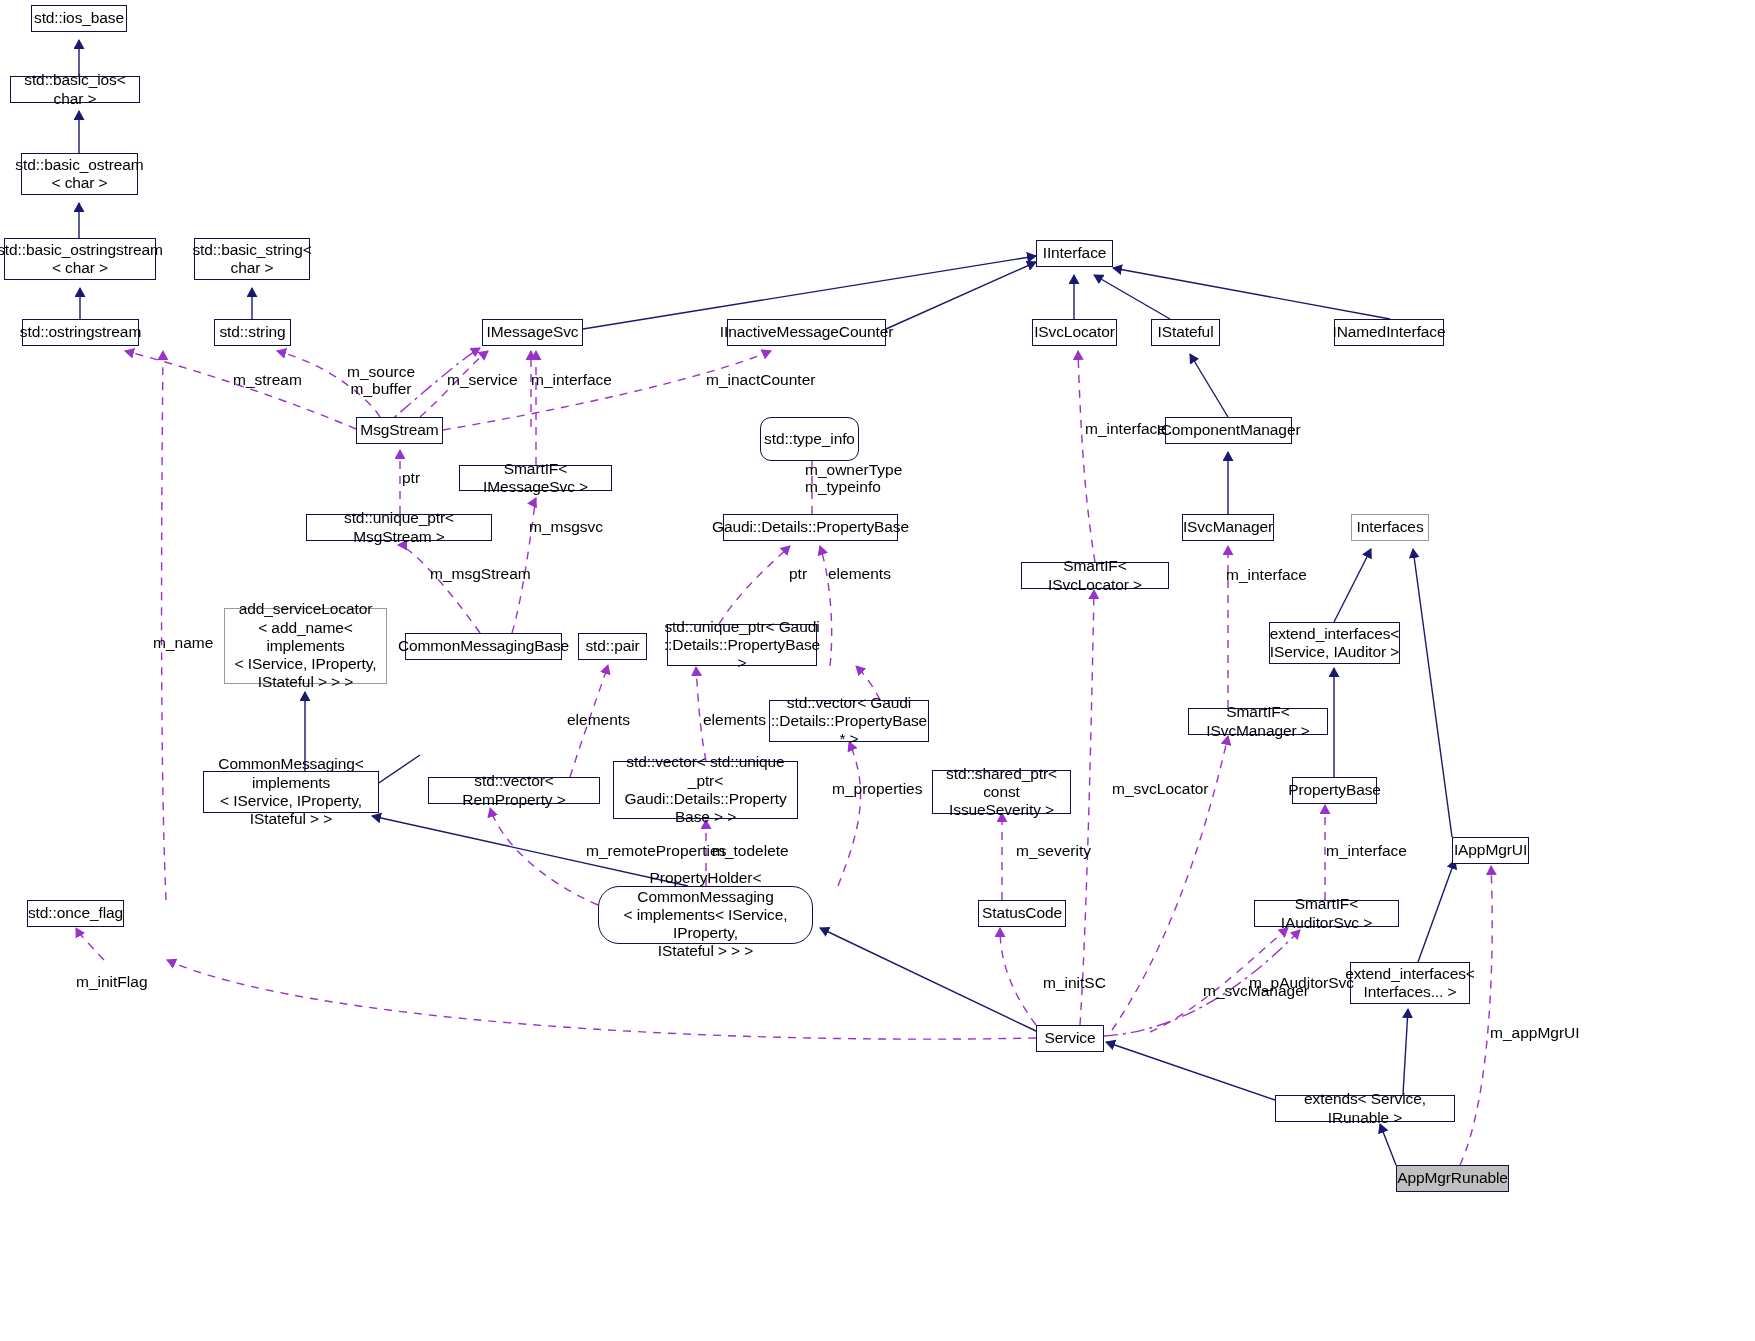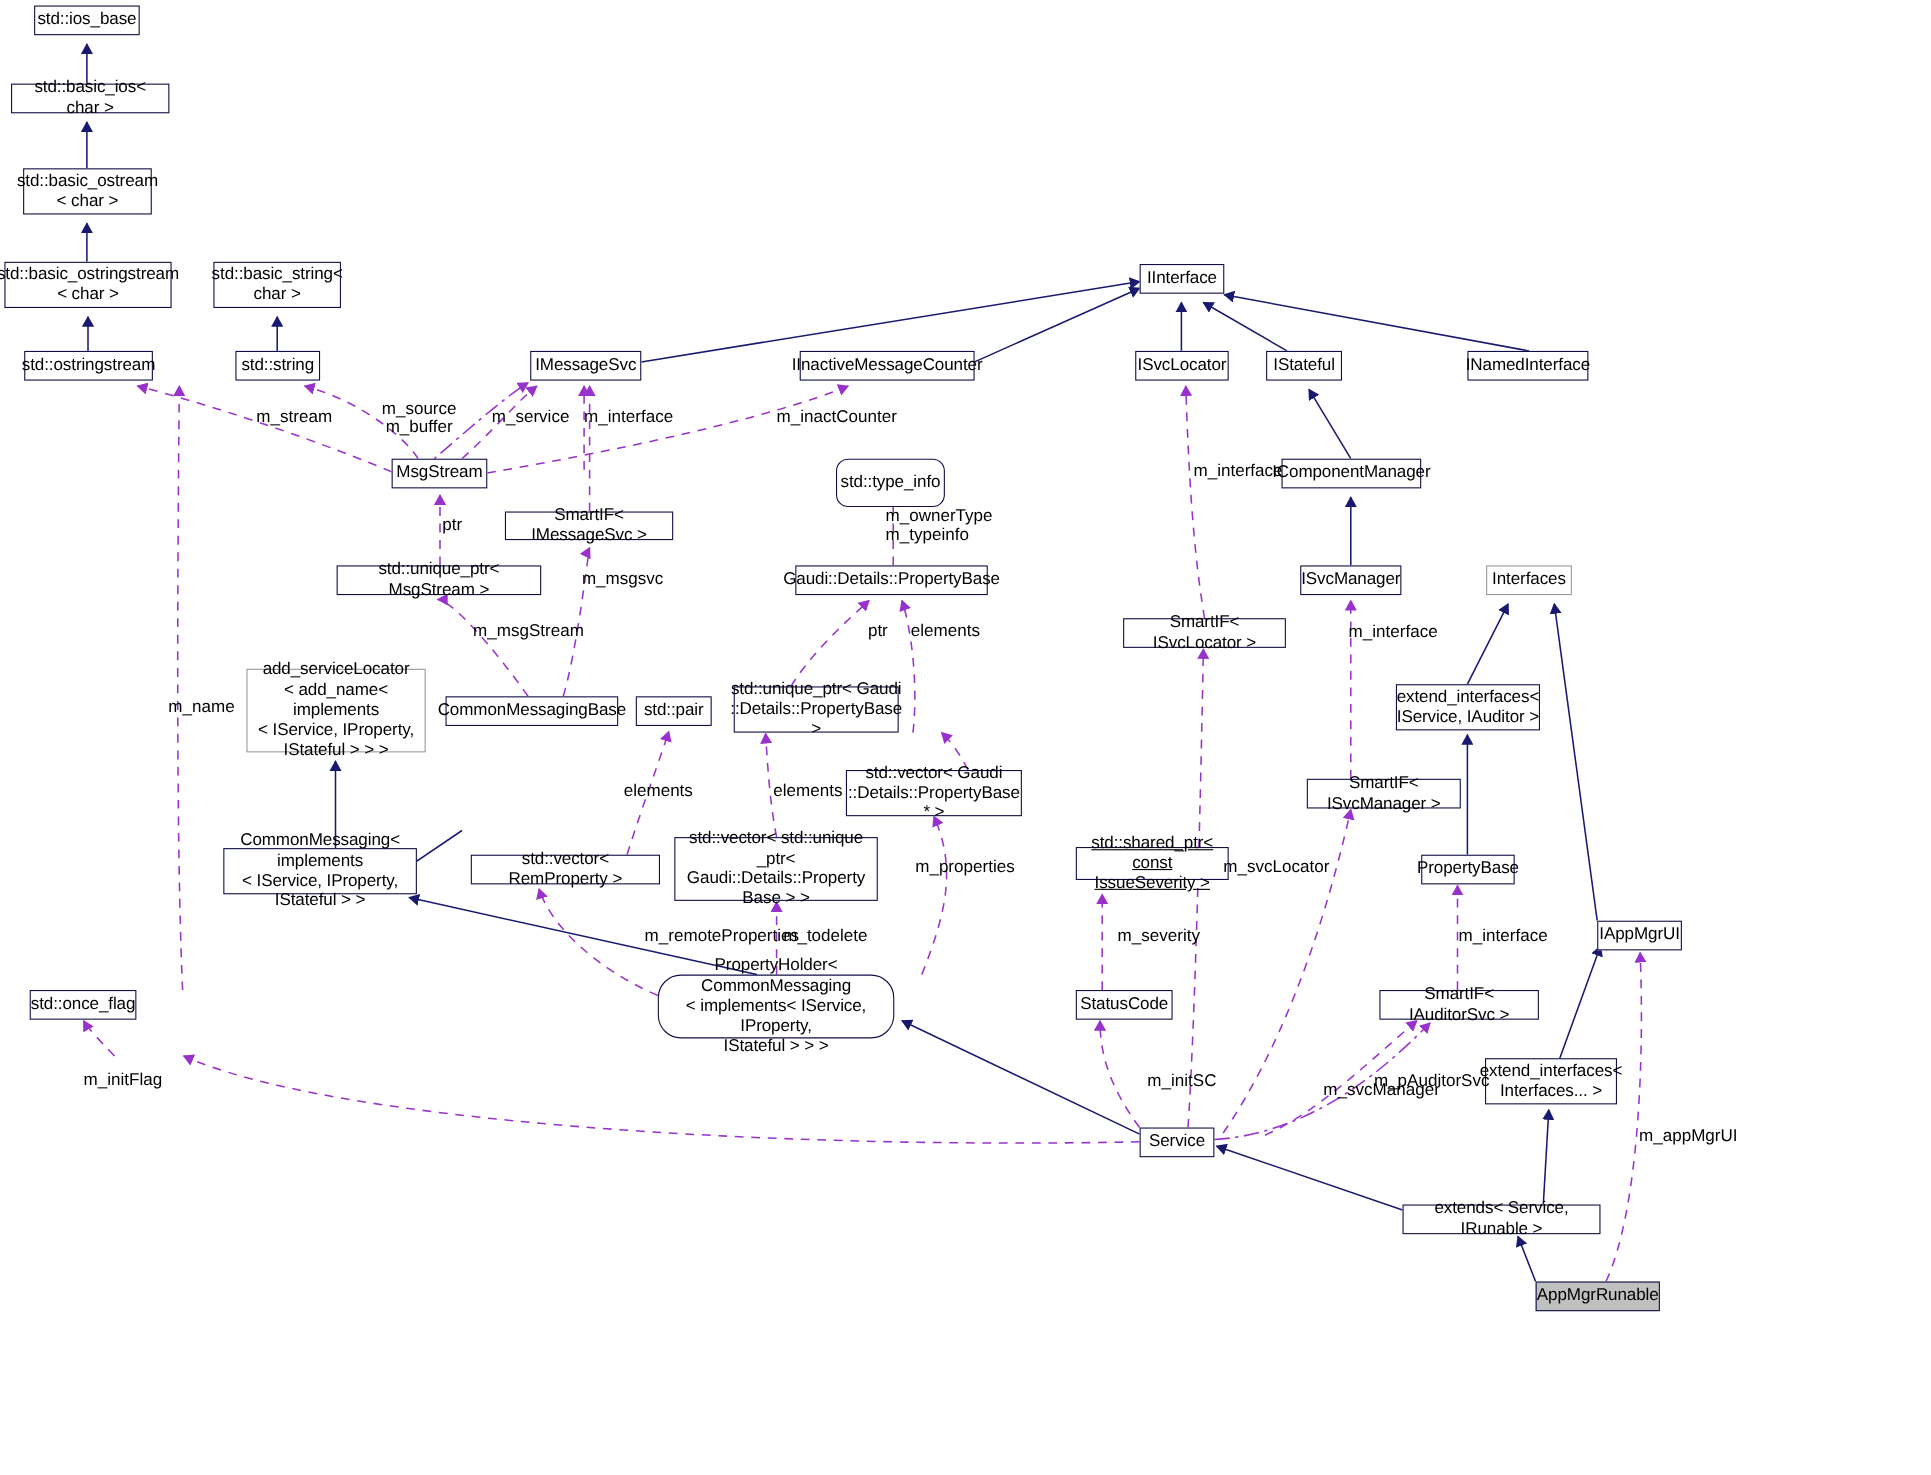--- a/index.html
+++ b/index.html
@@ -110,21 +110,21 @@
       <path d="M104,960 C90,945 80,935 76,928"></path>
     </g>
 
     <g stroke="#9932cc" stroke-width="1.4" fill="none" stroke-dasharray="14,5,3,5">
       <path d="M380,430 C420,395 460,360 480,348" marker-end="url(#use)"></path>
       <path d="M1104,1036 C1200,1030 1270,960 1300,930" marker-end="url(#use)"></path>
     </g>
   </svg>
 
   <div class="node" style="left:31px;top:5px;width:96px;height:27px;">std::ios_base</div>
-  <div class="node" style="left:10px;top:76px;width:144px;height:27px;">std::basic_ios&lt; char &gt;</div>
+  <div class="node" style="left:10px;top:76px;width:130px;height:27px;">std::basic_ios&lt; char &gt;</div>
   <div class="node" style="left:21px;top:153px;width:117px;height:42px;">std::basic_ostream
 &lt; char &gt;</div>
   <div class="node" style="left:4px;top:238px;width:152px;height:42px;">std::basic_ostringstream
 &lt; char &gt;</div>
   <div class="node" style="left:194px;top:238px;width:116px;height:42px;">std::basic_string&lt;
 char &gt;</div>
   <div class="node" style="left:22px;top:319px;width:117px;height:27px;">std::ostringstream</div>
   <div class="node" style="left:214px;top:319px;width:77px;height:27px;">std::string</div>
   <div class="node" style="left:482px;top:319px;width:101px;height:27px;">IMessageSvc</div>
   <div class="node" style="left:727px;top:319px;width:159px;height:27px;">IInactiveMessageCounter</div>
@@ -154,21 +154,21 @@
   <div class="node" style="left:769px;top:700px;width:160px;height:42px;">std::vector&lt; Gaudi
 ::Details::PropertyBase * &gt;</div>
   <div class="node" style="left:1152px;top:708px;width:140px;height:27px;margin-left:36px;">SmartIF&lt; ISvcManager &gt;</div>
   <div class="node" style="left:1292px;top:777px;width:85px;height:27px;">PropertyBase</div>
   <div class="node" style="left:203px;top:771px;width:176px;height:42px;">CommonMessaging&lt; implements
 &lt; IService, IProperty, IStateful &gt; &gt;</div>
   <div class="node" style="left:428px;top:777px;width:172px;height:27px;">std::vector&lt; RemProperty &gt;</div>
   <div class="node" style="left:613px;top:761px;width:185px;height:58px;">std::vector&lt; std::unique
 _ptr&lt; Gaudi::Details::Property
 Base &gt; &gt;</div>
-  <div class="node" style="left:978px;top:770px;width:139px;height:30px;text-decoration:underline;">std::shared_ptr&lt; const
+  <div class="node" style="left:932px;top:770px;width:139px;height:44px;">std::shared_ptr&lt; const
 IssueSeverity &gt;</div>
   <div class="node" style="left:1452px;top:837px;width:77px;height:27px;">IAppMgrUI</div>
   <div class="node" style="left:27px;top:900px;width:97px;height:27px;">std::once_flag</div>
   <div class="node" style="left:598px;top:886px;width:215px;height:58px;border-radius:21px;">PropertyHolder&lt; CommonMessaging
 &lt; implements&lt; IService, IProperty,
 IStateful &gt; &gt; &gt;</div>
   <div class="node" style="left:978px;top:900px;width:88px;height:27px;">StatusCode</div>
   <div class="node" style="left:1254px;top:900px;width:145px;height:27px;">SmartIF&lt; IAuditorSvc &gt;</div>
   <div class="node" style="left:1350px;top:962px;width:120px;height:42px;">extend_interfaces&lt;
 Interfaces... &gt;</div>

